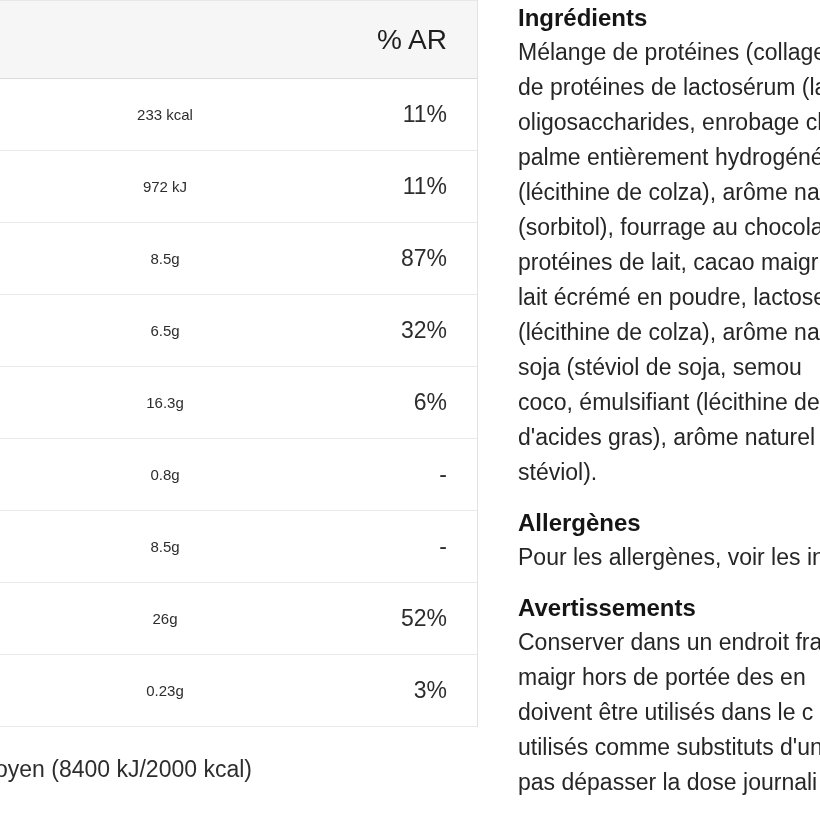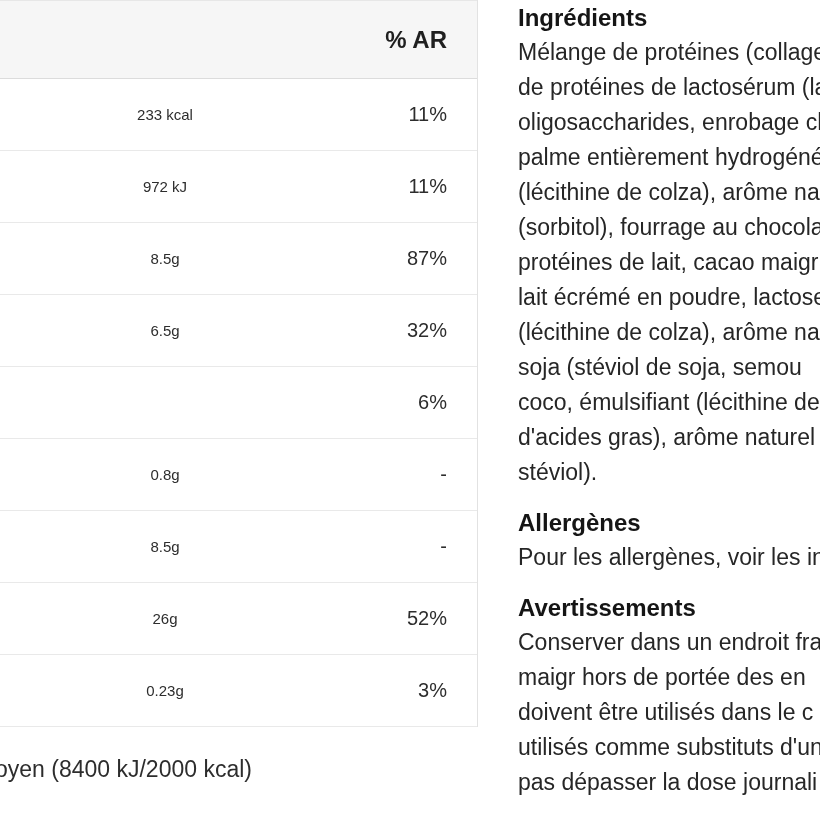--- a/index.html
+++ b/index.html
@@ -37,25 +37,25 @@
   }
   .cell-amount{
     width:330px;
     text-align:center;
     font-size:15px;
   }
   .cell-ar{
     flex:1;
     text-align:right;
     padding-right:30px;
-    font-size:20px;
+    font-size:23px;
   }
   .t-header .cell-ar{
-    font-weight:700;
-    font-size:24px;
+    font-weight:400;
+    font-size:28px;
     color:#1f1f1f;
   }
   .footnote{
     position:absolute;
     left:-5px;top:755px;
     font-size:23px;
     line-height:28px;
     white-space:nowrap;
     color:#2d2d2d;
   }
@@ -102,20 +102,21 @@
       </div>
       <div class="t-row">
         <div class="cell-amount">8.5g</div>
         <div class="cell-ar">87%</div>
       </div>
       <div class="t-row">
         <div class="cell-amount">6.5g</div>
         <div class="cell-ar">32%</div>
       </div>
       <div class="t-row">
+        <div class="cell-amount">16.3g</div>
         <div class="cell-ar">6%</div>
       </div>
       <div class="t-row">
         <div class="cell-amount">0.8g</div>
         <div class="cell-ar">-</div>
       </div>
       <div class="t-row">
         <div class="cell-amount">8.5g</div>
         <div class="cell-ar">-</div>
       </div>

